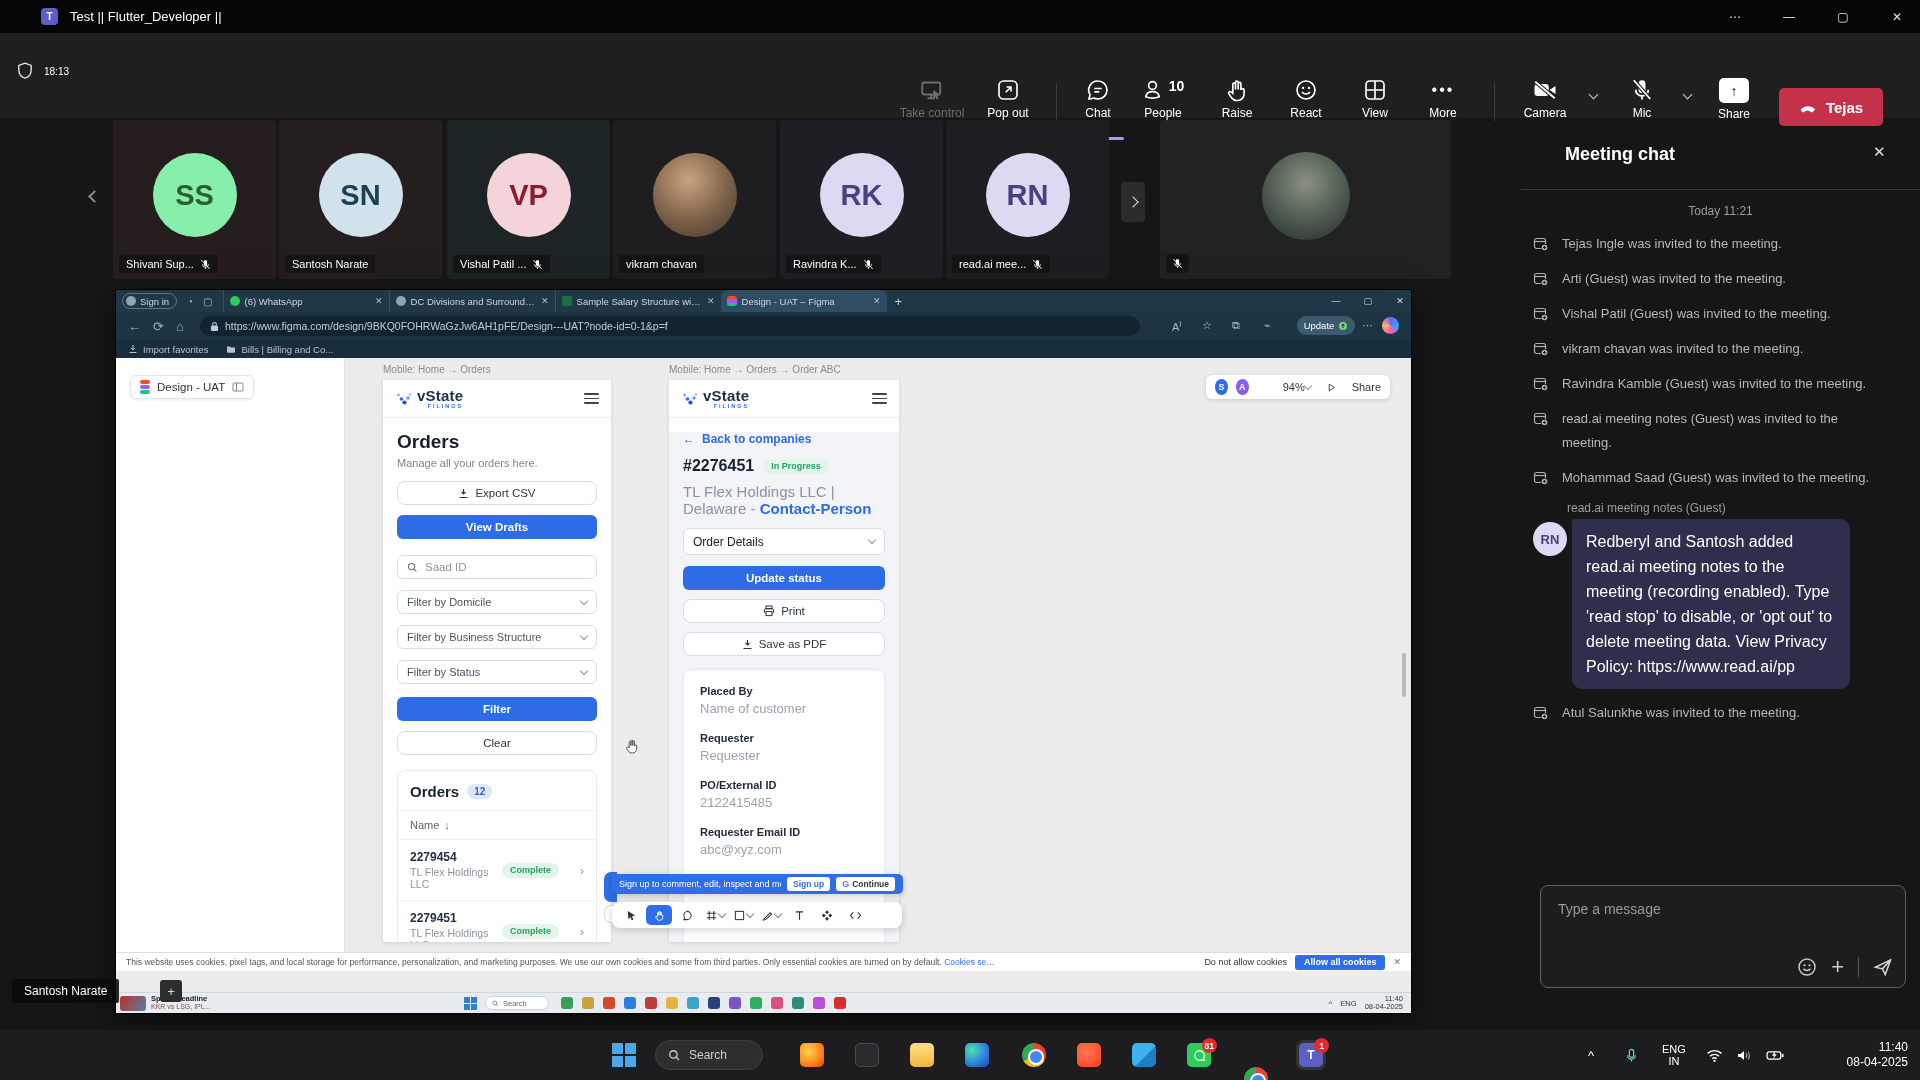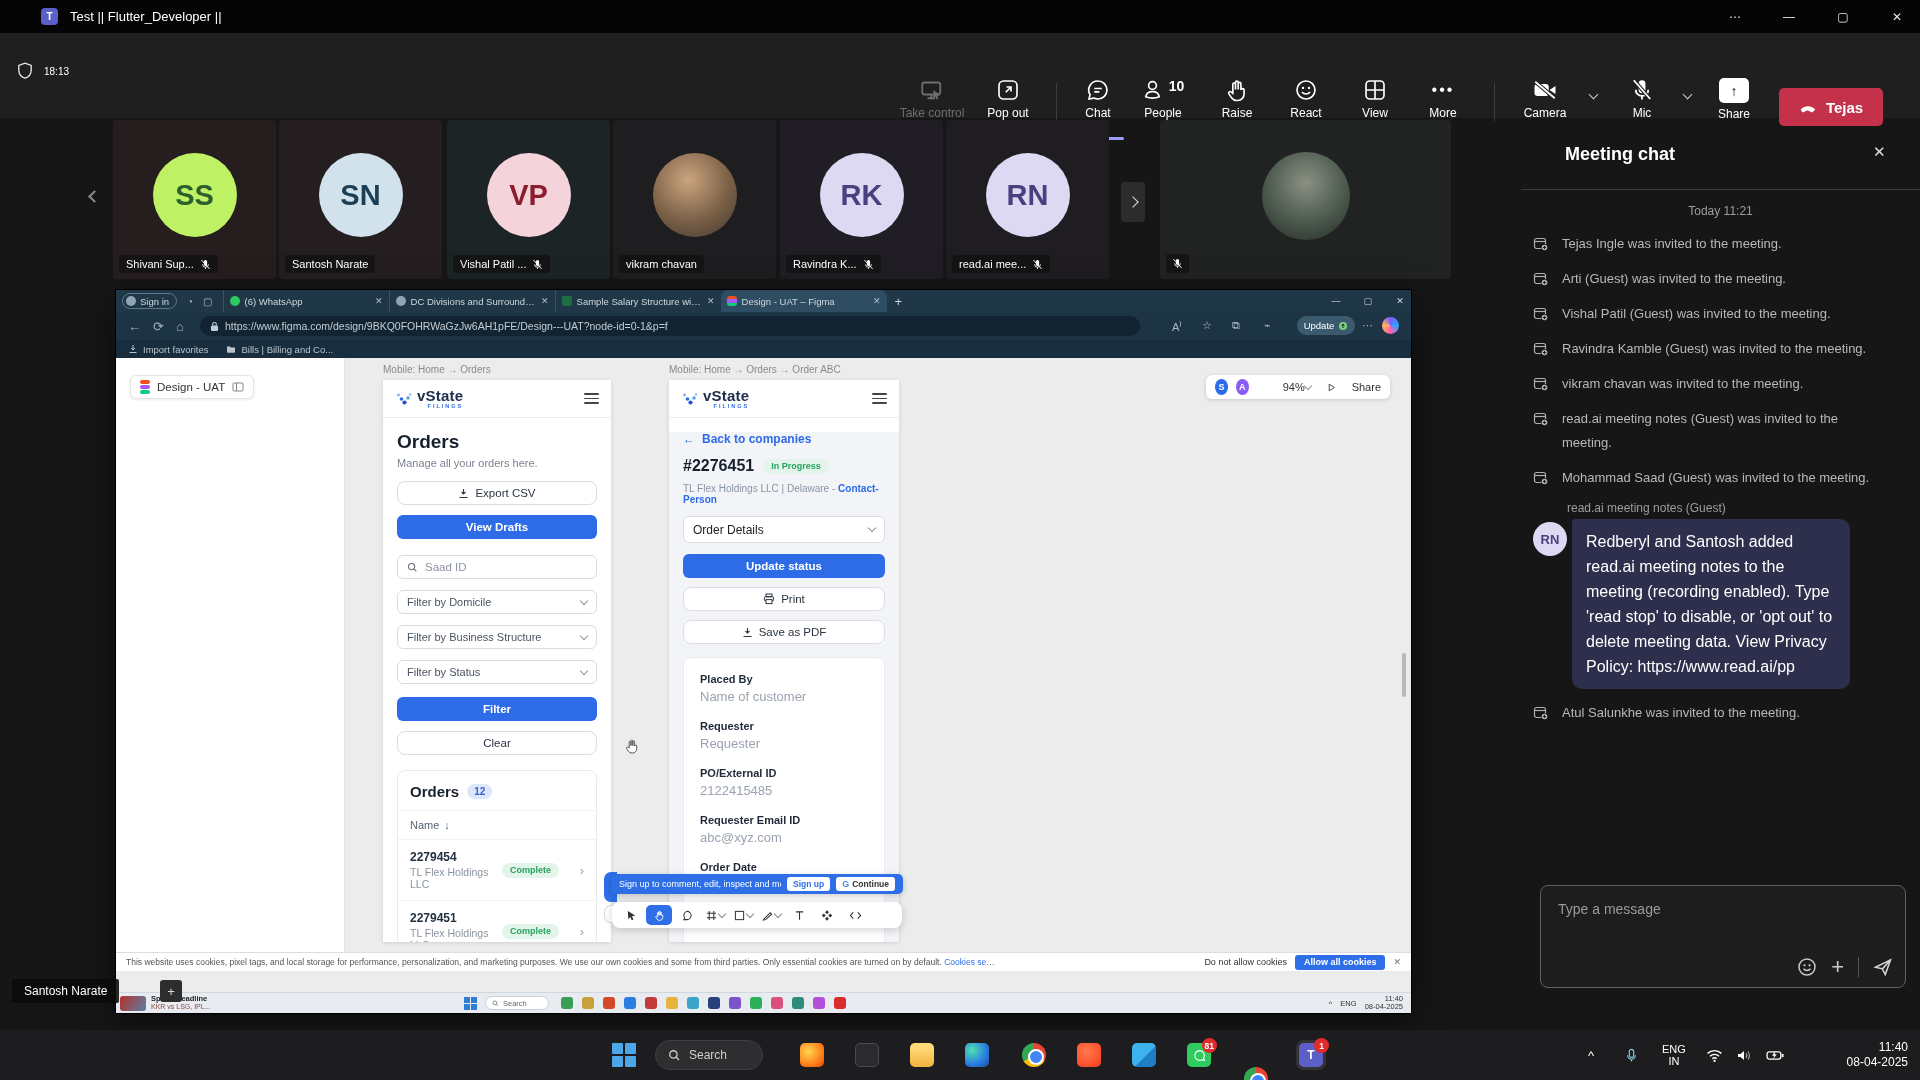--- a/index.html
+++ b/index.html
@@ -261,21 +261,21 @@
         <path d="M1.5 10.2c4-3.8 9-3.8 13 0l-2.1 2.1c-.5.5-1.3.6-1.9.2l-1.4-.9c-1-.6-2.2-.6-3.2 0l-1.4.9c-.6.4-1.4.3-1.9-.2z" fill="#fff"></path>
       </svg>
     <span>Tejas</span>
   </div>
   <div class="chatline"></div>
 </div>
 
 <div class="chevL"></div>
 
 <div class="vtile" style="left:113px;width:163px;background:#261d1e">
-  <div class="av" style="background:#bef264;color:#2c5f2e">SS</div>
+  <div class="av" style="background:#86efac;color:#2c5f2e">SS</div>
   <div class="npill">
       <span>Shivani Sup...</span>
     <svg width="11" height="11" viewBox="0 0 16 16">
         <path d="M8 1.5a2.3 2.3 0 0 1 2.3 2.3v4a2.3 2.3 0 1 1-4.6 0v-4A2.3 2.3 0 0 1 8 1.5z" fill="#fff"></path>
         <path d="M3.8 7.8a4.2 4.2 0 0 0 8.4 0M8 12v2.3" fill="none" stroke="#fff" stroke-width="1.4"></path>
         <line x1="2" y1="1.5" x2="14" y2="14.5" stroke="#fff" stroke-width="1.4"></line>
       </svg>
   </div>
 </div>
 <div class="vtile" style="left:279px;width:163px;background:#241e20">
@@ -541,21 +541,21 @@
       </div>
       <div class="f2body">
         <div class="backrow">
           <span>←</span>
           <span>Back to companies</span>
         </div>
         <div style="display:flex;align-items:center;gap:9px;margin-top:11px">
           <span style="font-size:16px;font-weight:bold;color:#17202e">#2276451</span>
           <span class="gpill">In Progress</span>
         </div>
-        <div style="font-size:10px;color:#8a93a3;margin-top:8px">
+        <div style="font-size:15px;color:#8a93a3;margin-top:8px">
           <span>TL Flex Holdings LLC | Delaware -</span>
           <span style="color:#2e6be6;font-weight:bold">Contact-Person</span>
         </div>
         <div class="sel" style="margin-top:11px;height:27px;font-size:12px;color:#222">
           <span>Order Details</span>
             <span class="chev"></span>
         </div>
         <div class="bbtn" style="margin-top:11px">
             <span>Update status</span>
           </div>
@@ -779,31 +779,31 @@
       <span class="tx">Vishal Patil (Guest) was invited to the meeting.</span>
     </div>
     <div class="smsg">
       <svg class="ic" width="16" height="16" viewBox="0 0 16 16">
           <rect x="1.5" y="2.5" width="11" height="10" rx="2" fill="none" stroke="#b0b0b0" stroke-width="1.2"></rect>
           <path d="M1.5 5.5h11" stroke="#b0b0b0" stroke-width="1.2"></path>
           <circle cx="11.5" cy="11.5" r="3.4" fill="#1b1b1c"></circle>
           <circle cx="11.5" cy="11.5" r="2.8" fill="#b0b0b0"></circle>
           <path d="M11.5 10v3M10 11.5h3" stroke="#1b1b1c" stroke-width="1"></path>
         </svg>
-      <span class="tx">Ravindra Kamble (Guest) was invited to the meeting.</span>
+      <span class="tx">vikram chavan was invited to the meeting.</span>
     </div>
     <div class="smsg">
       <svg class="ic" width="16" height="16" viewBox="0 0 16 16">
           <rect x="1.5" y="2.5" width="11" height="10" rx="2" fill="none" stroke="#b0b0b0" stroke-width="1.2"></rect>
           <path d="M1.5 5.5h11" stroke="#b0b0b0" stroke-width="1.2"></path>
           <circle cx="11.5" cy="11.5" r="3.4" fill="#1b1b1c"></circle>
           <circle cx="11.5" cy="11.5" r="2.8" fill="#b0b0b0"></circle>
           <path d="M11.5 10v3M10 11.5h3" stroke="#1b1b1c" stroke-width="1"></path>
         </svg>
-      <span class="tx">vikram chavan was invited to the meeting.</span>
+      <span class="tx">Ravindra Kamble (Guest) was invited to the meeting.</span>
     </div>
     <div class="smsg">
       <svg class="ic" width="16" height="16" viewBox="0 0 16 16">
           <rect x="1.5" y="2.5" width="11" height="10" rx="2" fill="none" stroke="#b0b0b0" stroke-width="1.2"></rect>
           <path d="M1.5 5.5h11" stroke="#b0b0b0" stroke-width="1.2"></path>
           <circle cx="11.5" cy="11.5" r="3.4" fill="#1b1b1c"></circle>
           <circle cx="11.5" cy="11.5" r="2.8" fill="#b0b0b0"></circle>
           <path d="M11.5 10v3M10 11.5h3" stroke="#1b1b1c" stroke-width="1"></path>
         </svg>
       <span class="tx">read.ai meeting notes (Guest) was invited to the meeting.</span>

